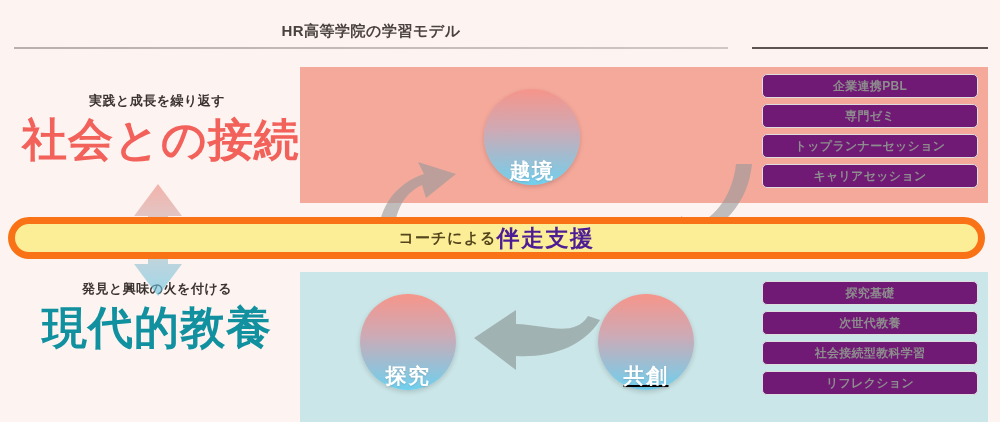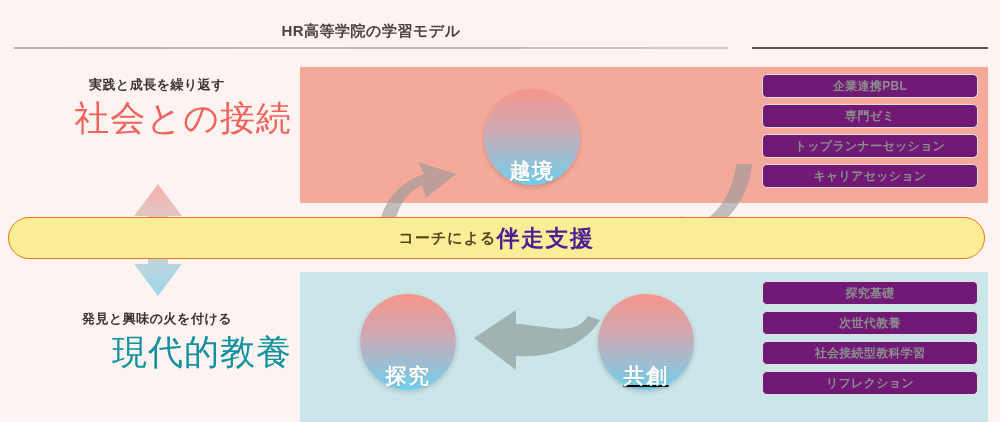--- a/index.html
+++ b/index.html
@@ -71,56 +71,55 @@
     justify-content: center;
     font-size: 12px;
     font-weight: 700;
     color: #8d8d8d;
     white-space: nowrap;
     letter-spacing: 0.3px;
   }
 
   
   .side-block { position: absolute; width: 270px; text-align: center; }
-  #side-top { left: 22px; top: 76px; }
-  #side-bottom { left: 22px; top: 310px; }
+  #side-top { left: 22px; top: 92px; }
+  #side-bottom { left: 22px; top: 280px; }
   .side-sub {
     font-size: 13px;
     font-weight: 700;
     color: #3b3330;
     letter-spacing: 0.5px;
     margin-bottom: 4px;
     white-space: nowrap;
   }
   .side-title {
-    font-size: 35px;
-    font-weight: 400;
+    font-size: 45px;
+    font-weight: 700;
     letter-spacing: 1px;
     white-space: nowrap;
     line-height: 1.15;
-    text-align: right;
   }
   #side-top .side-title { color: #f2615a; }
   #side-bottom .side-title { color: #11919f; }
 
   
   #vert-arrow {
     position: absolute;
     left: 128px; top: 182px;
     width: 60px; height: 116px;
     opacity: 0.62;
   }
 
   
   #banner {
     position: absolute;
     left: 8px; top: 217px;
     width: 977px; height: 42px;
     background: #fbee96;
-    border: 1px solid #f97316;
+    border: 7px solid #f97316;
     border-radius: 21px;
     display: flex;
     align-items: center;
     justify-content: center;
     z-index: 6;
   }
   #banner-small {
     font-size: 15px; font-weight: 700;
     color: #55451c; letter-spacing: 1px;
   }

